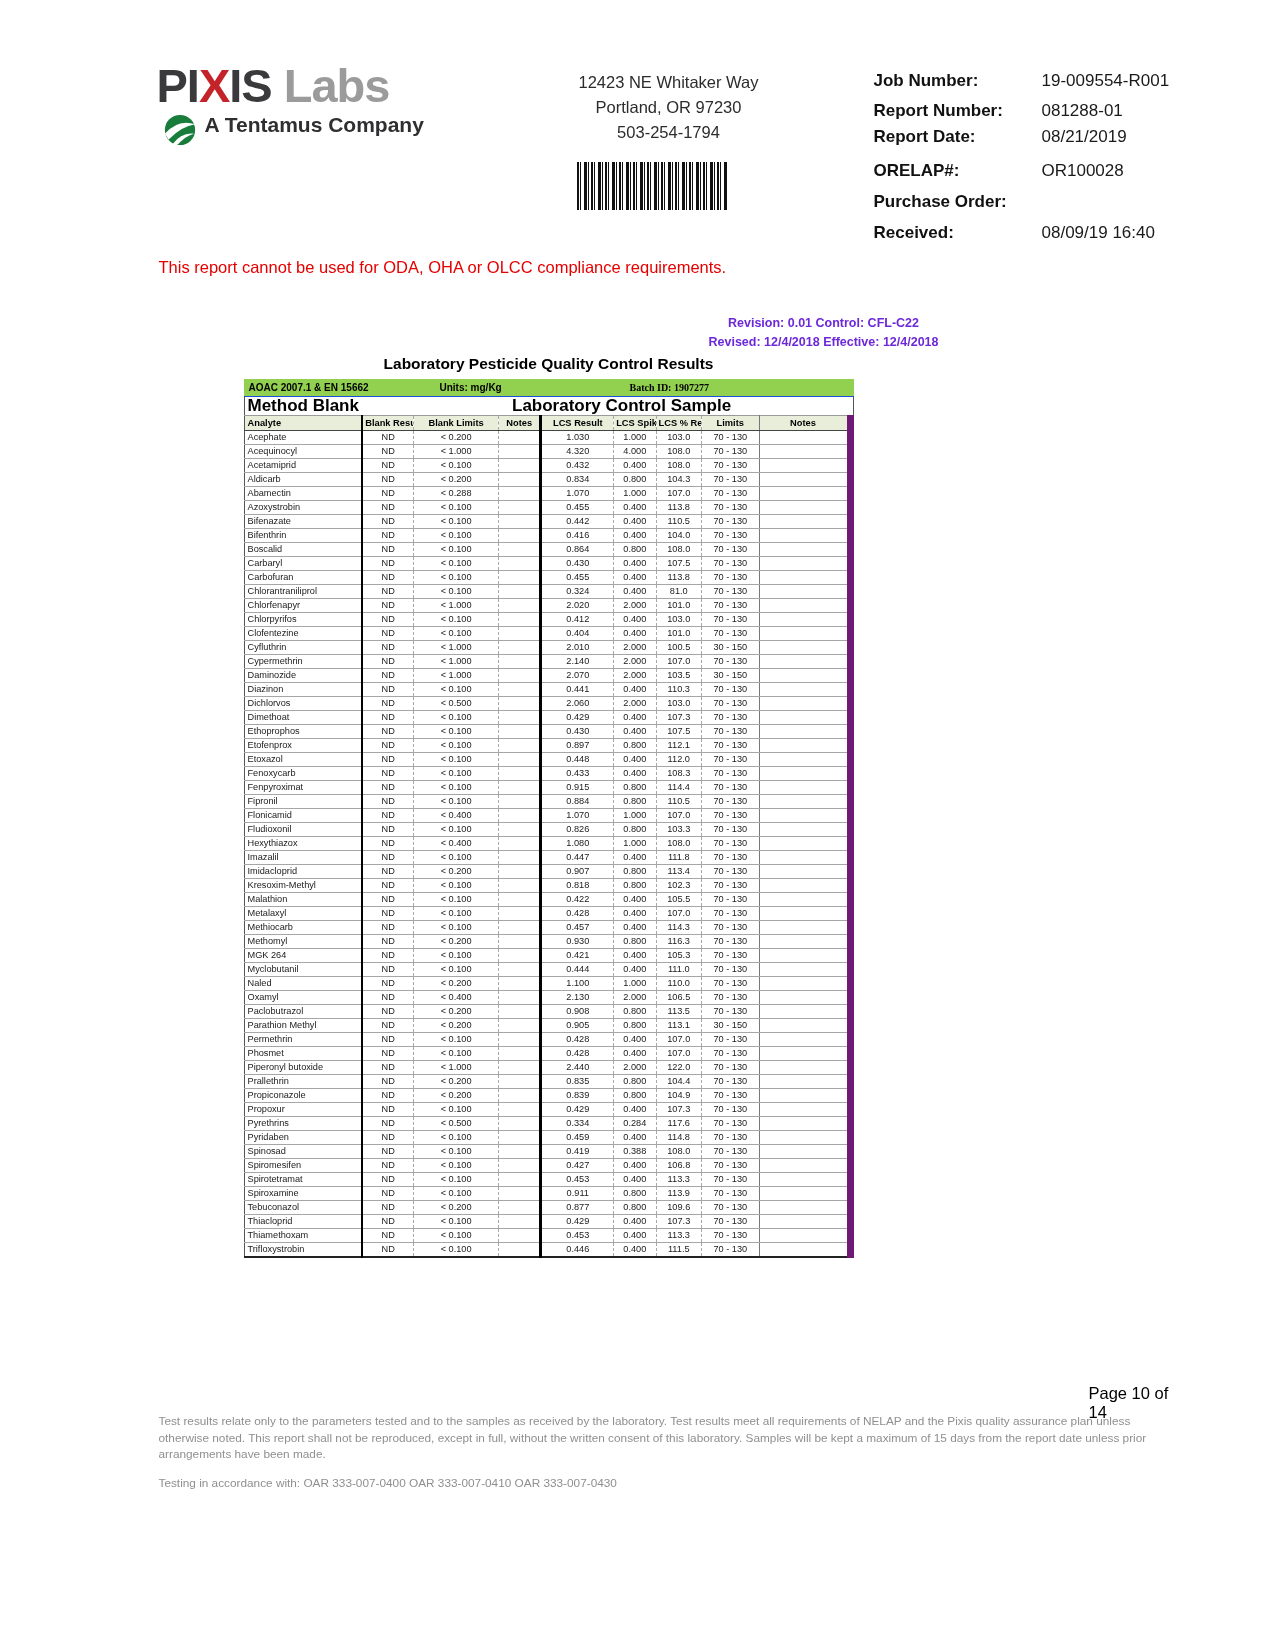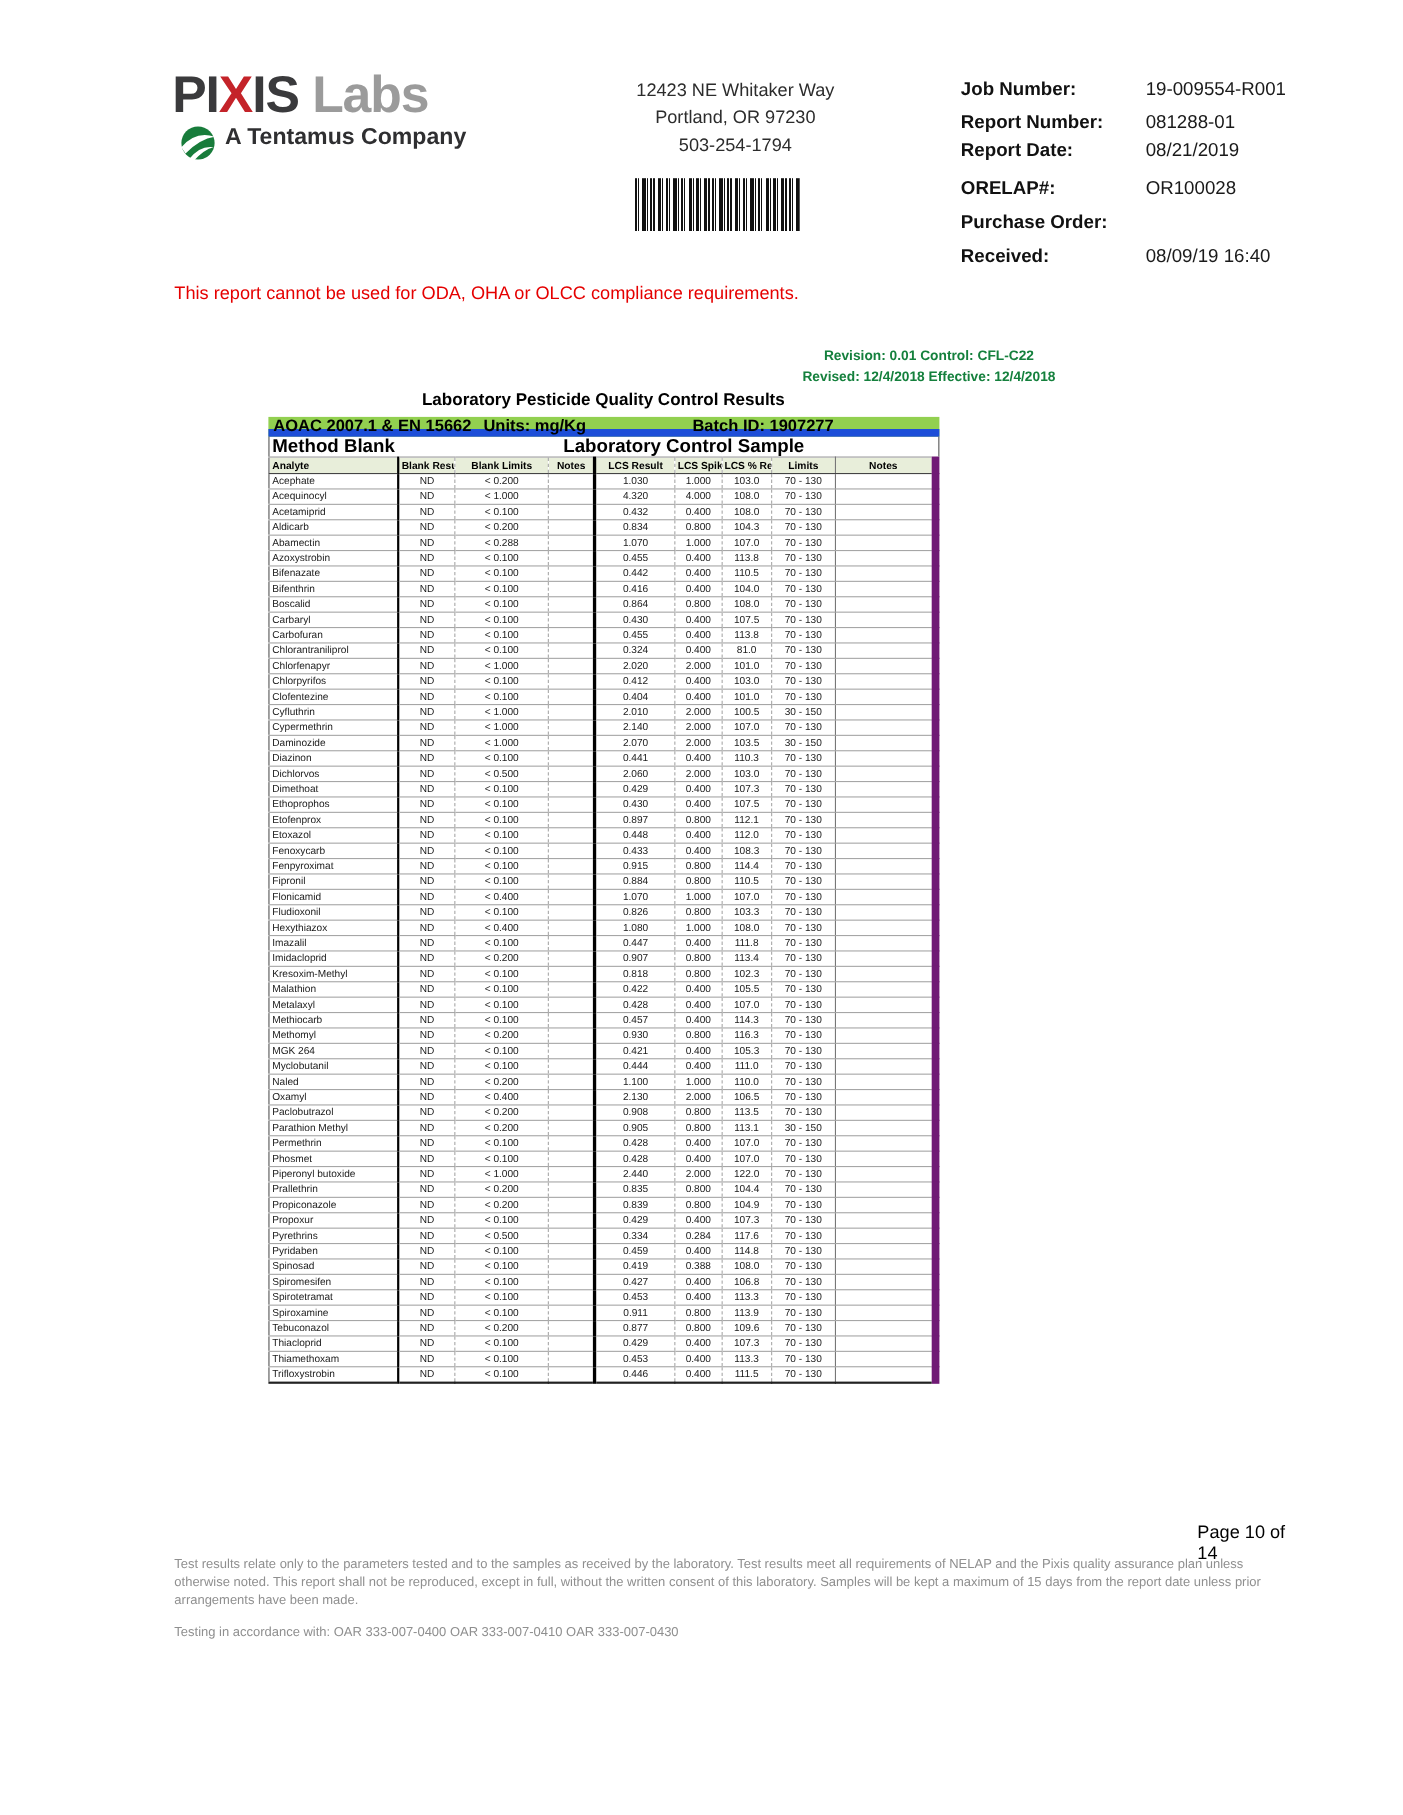--- a/index.html
+++ b/index.html
@@ -30,34 +30,34 @@
   .info-row .info-label { width:168px; font-weight:bold; font-size:17px; color:#111; }
   .info-row .info-value { font-size:17px; color:#1a1a1a; }
   .info-row.g1 { margin-bottom:9px; }
   .info-row.g2 { margin-bottom:5px; }
   .info-row.g3 { margin-bottom:13px; }
   .info-row.g4 { margin-bottom:10px; }
   .info-row.g5 { margin-bottom:10px; }
 
   .red-note { position:absolute; left:70px; top:258px; font-size:16.5px; color:#e50000; }
 
-  .revision { position:absolute; left:541px; top:314px; width:430px; text-align:center;
-              font-weight:bold; font-size:12.5px; color:#15803d; line-height:1.5; }
+  .revision { position:absolute; left:520px; top:314px; width:430px; text-align:center;
+              font-weight:bold; font-size:12.5px; color:#6d28d9; line-height:1.5; }
 
   
   .tbl-title { position:absolute; left:155px; top:355px; width:610px; text-align:center;
                font-weight:bold; font-size:15.5px; color:#000; }
 
   .tbl-wrap { position:absolute; left:155px; top:379px; width:610px; }
 
   .greenbar { position:relative; background:#92d050; height:18px; line-height:18px;
-              font-size:15px; font-weight:bold; color:#000;
-              border-bottom:7px solid #1d4ed8; padding-left:5px; }
+              font-size:10px; font-weight:bold; color:#000;
+              border-bottom:1px solid #1d4ed8; padding-left:5px; }
   .greenbar .gb-units { position:absolute; left:196px; top:0; }
-  .greenbar .gb-batch { position:absolute; left:386px; top:0; }
+  .greenbar .gb-batch { position:absolute; left:386px; top:0;font-family:Liberation Serif, serif; }
 
   .grouprow { position:relative; height:18px; line-height:18px; font-weight:bold;
               font-size:17px; color:#000; padding-left:3px;
               border-left:1px solid #555; border-right:1px solid #555; }
   .grouprow .gr-right { position:absolute; left:44%; top:0; }
 
   table.qc { width:100%; border-collapse:collapse; table-layout:fixed;
              border-left:1px solid #555; border-right:7px solid #701a75;
              border-bottom:2px solid #222;padding-left:24px; }
   table.qc col.c1 { width:19.5%; } table.qc col.c2 { width:8.5%; }

